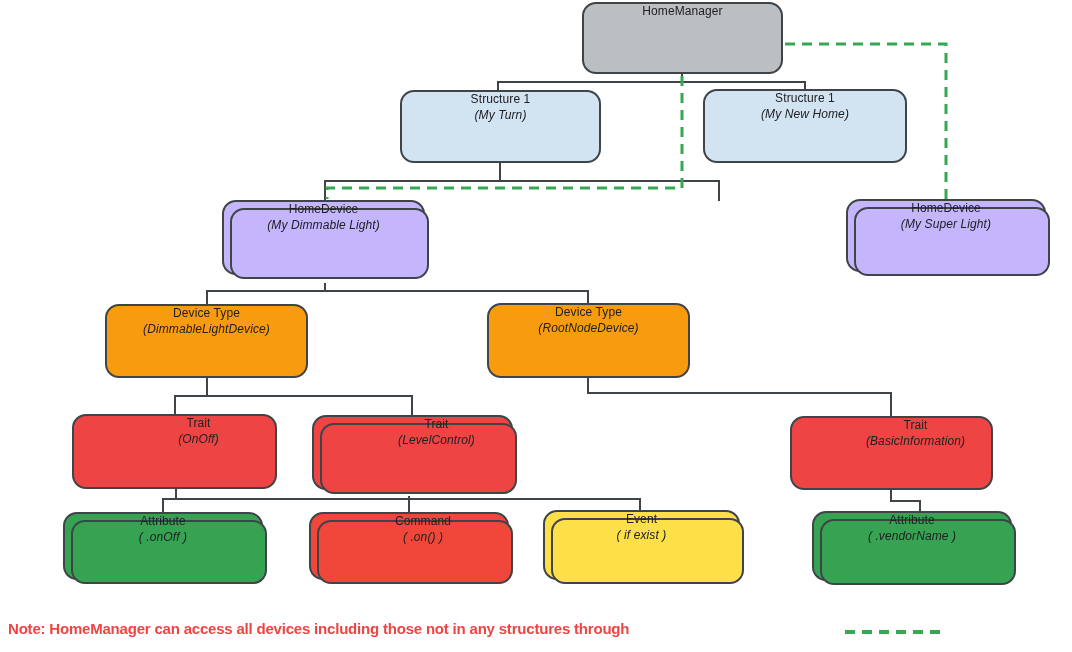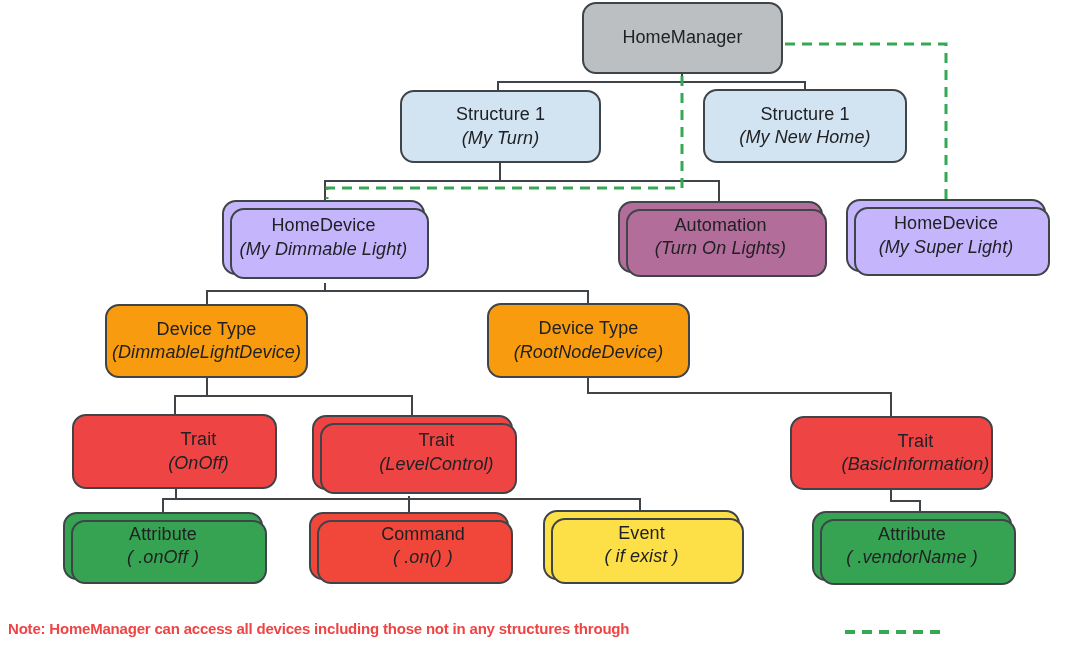--- a/index.html
+++ b/index.html
@@ -20,26 +20,25 @@
     z-index:0;
   }
   .node{
     position:absolute;
     box-sizing:border-box;
     border:2px solid #3f4449;
     border-radius:14px;
     display:flex;
     flex-direction:column;
     align-items:center;
-    justify-content:center;
     text-align:center;
     z-index:2;
     line-height:1.3;
     color:#202124;
-    font-size:18px;
+    font-size:12px;
     letter-spacing:0.1px;
   }
   .node.stacked::before{
     content:"";
     position:absolute;
     left:6px;
     top:6px;
     width:100%;
     height:100%;
     background:inherit;
@@ -111,24 +110,20 @@
   <div class="node c-blue-l" style="left:703px;top:89px;width:204px;height:74px;">
     <div>Structure 1</div>
     <div class="sub">(My New Home)</div>
   </div>
 
   <div class="node c-cream stacked" style="left:222px;top:200px;width:203px;height:75px;">
     <div>HomeDevice</div>
     <div class="sub">(My Dimmable Light)</div>
   </div>
 
-  <div class="node c-mauve stacked" style="left:618px;top:201px;width:205px;height:72px;">
-    <div>Automation</div>
-    <div class="sub">(Turn On Lights)</div>
-  </div>
 
   <div class="node c-cream stacked" style="left:846px;top:199px;width:200px;height:73px;">
     <div>HomeDevice</div>
     <div class="sub">(My Super Light)</div>
   </div>
 
   <div class="node c-orange" style="left:105px;top:304px;width:203px;height:74px;">
     <div>Device Type</div>
     <div class="sub">(DimmableLightDevice)</div>
   </div>

